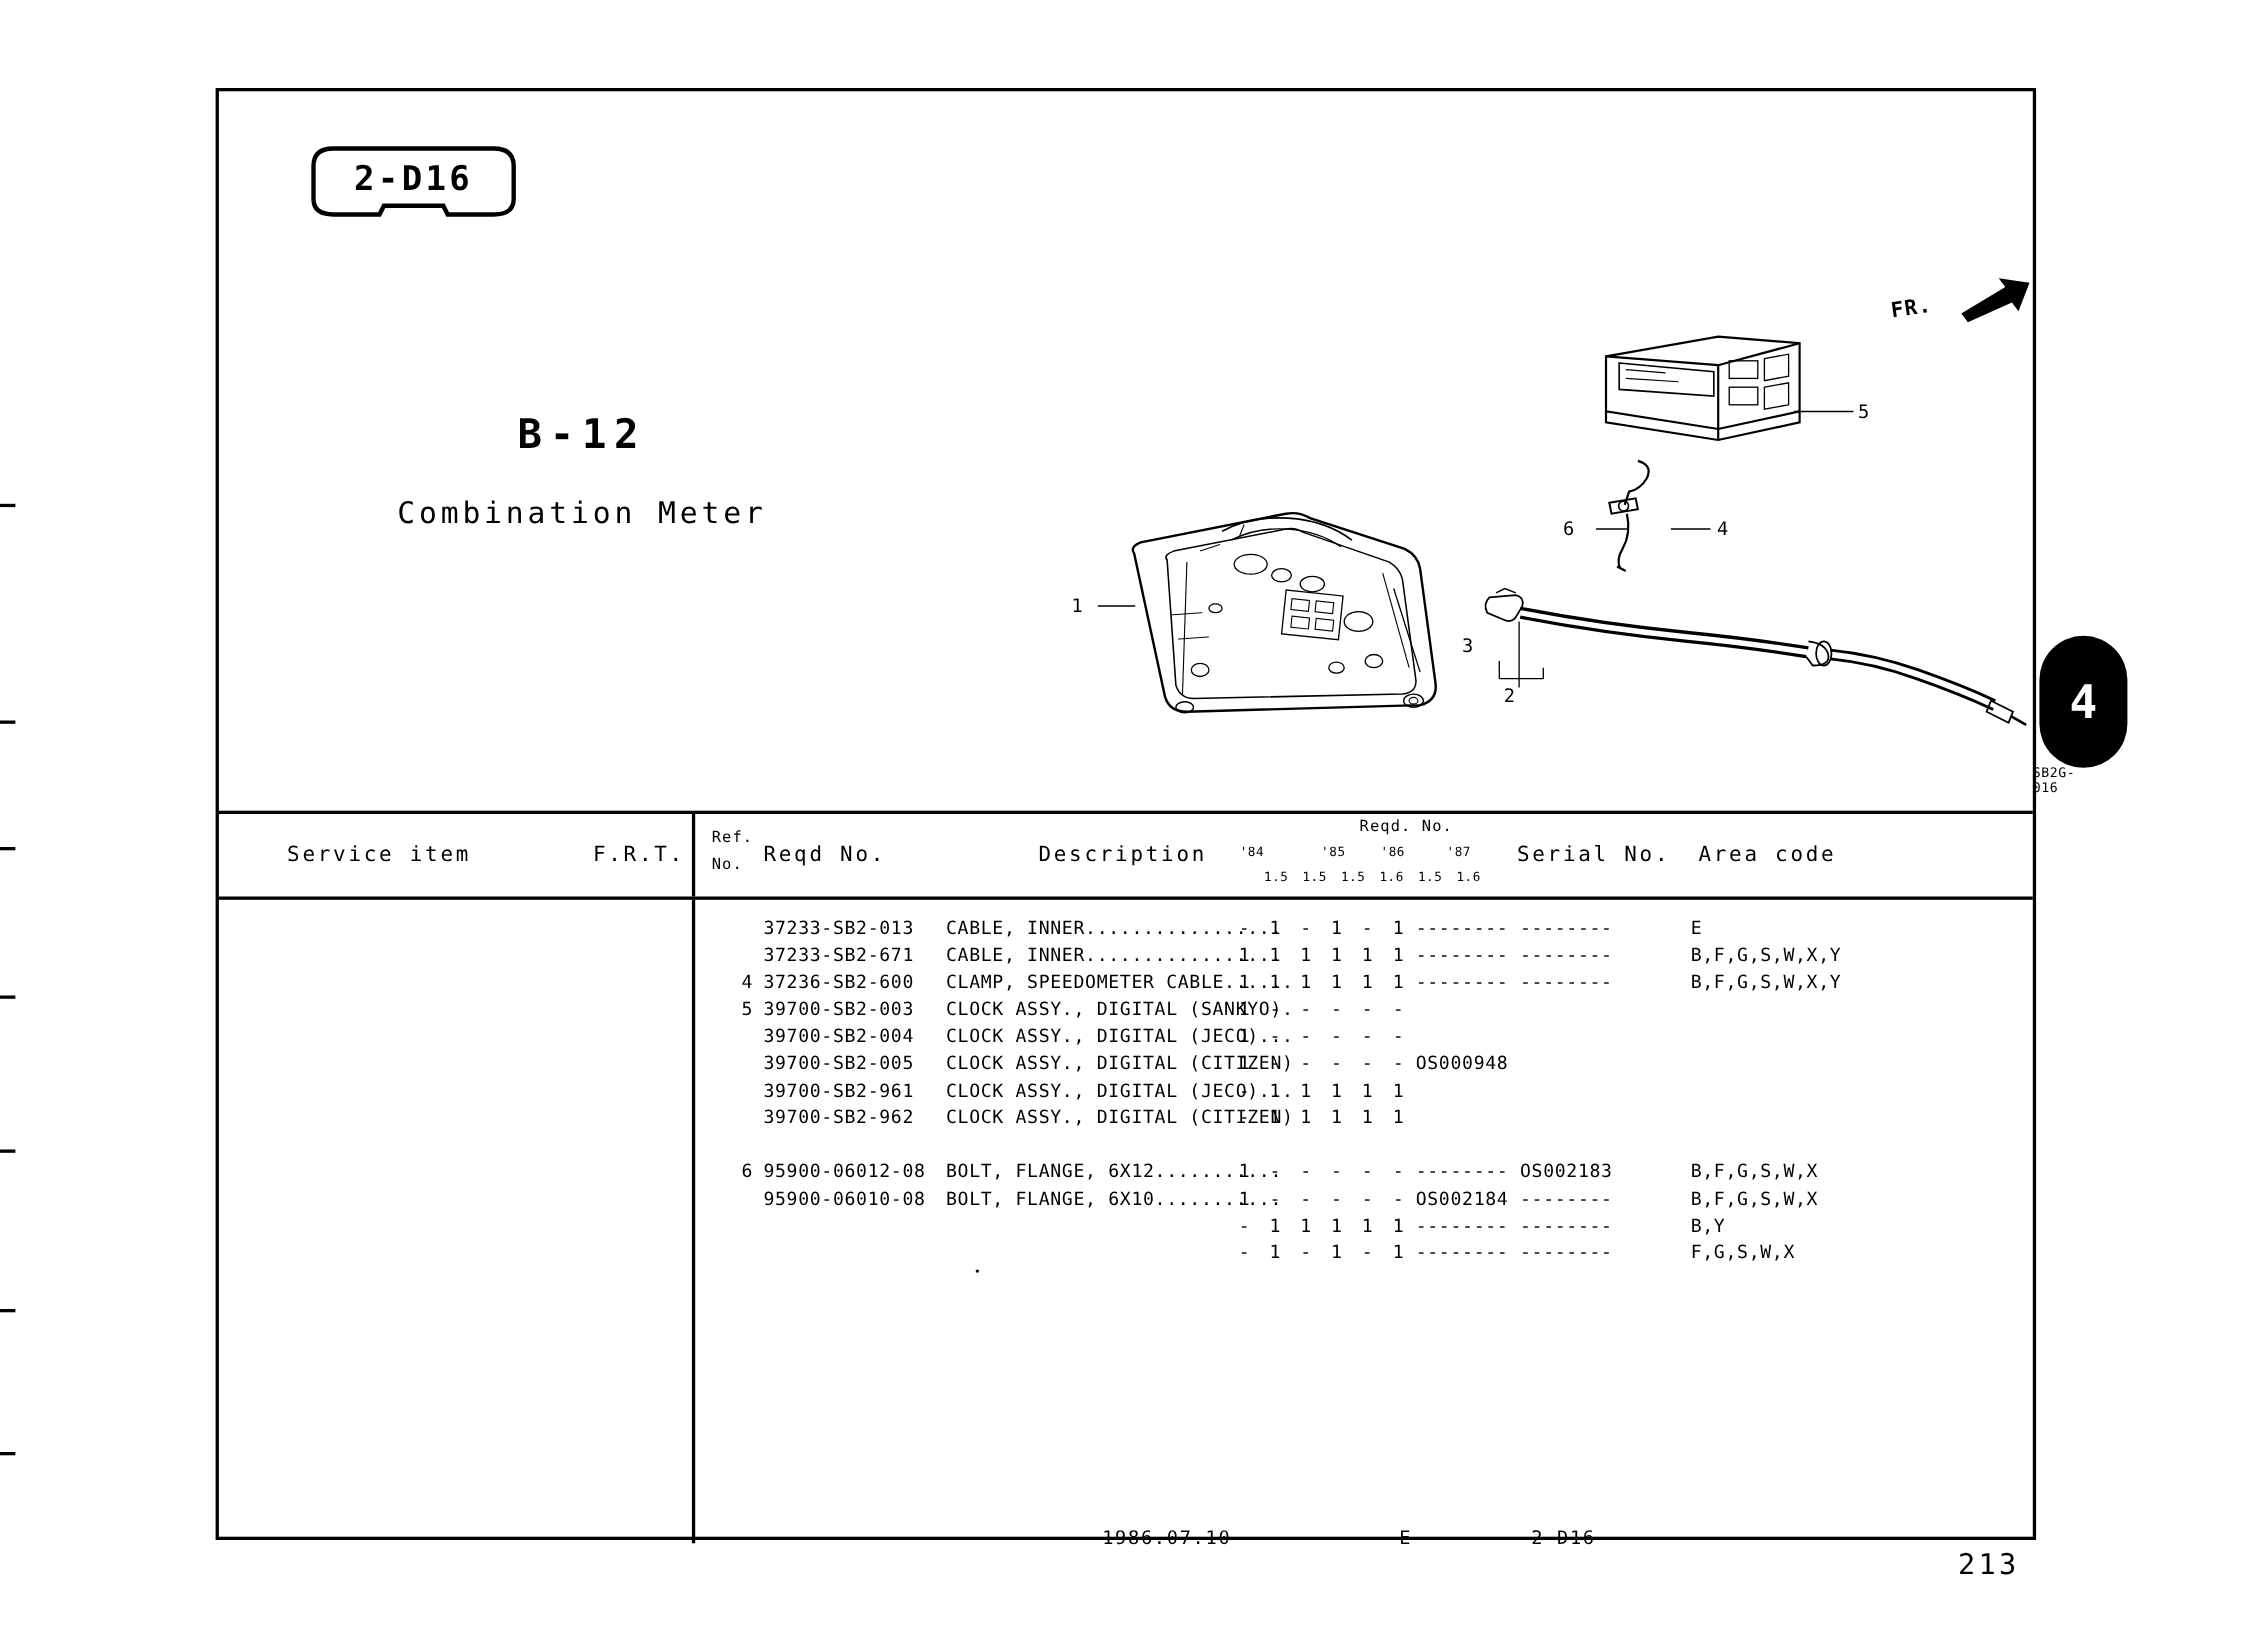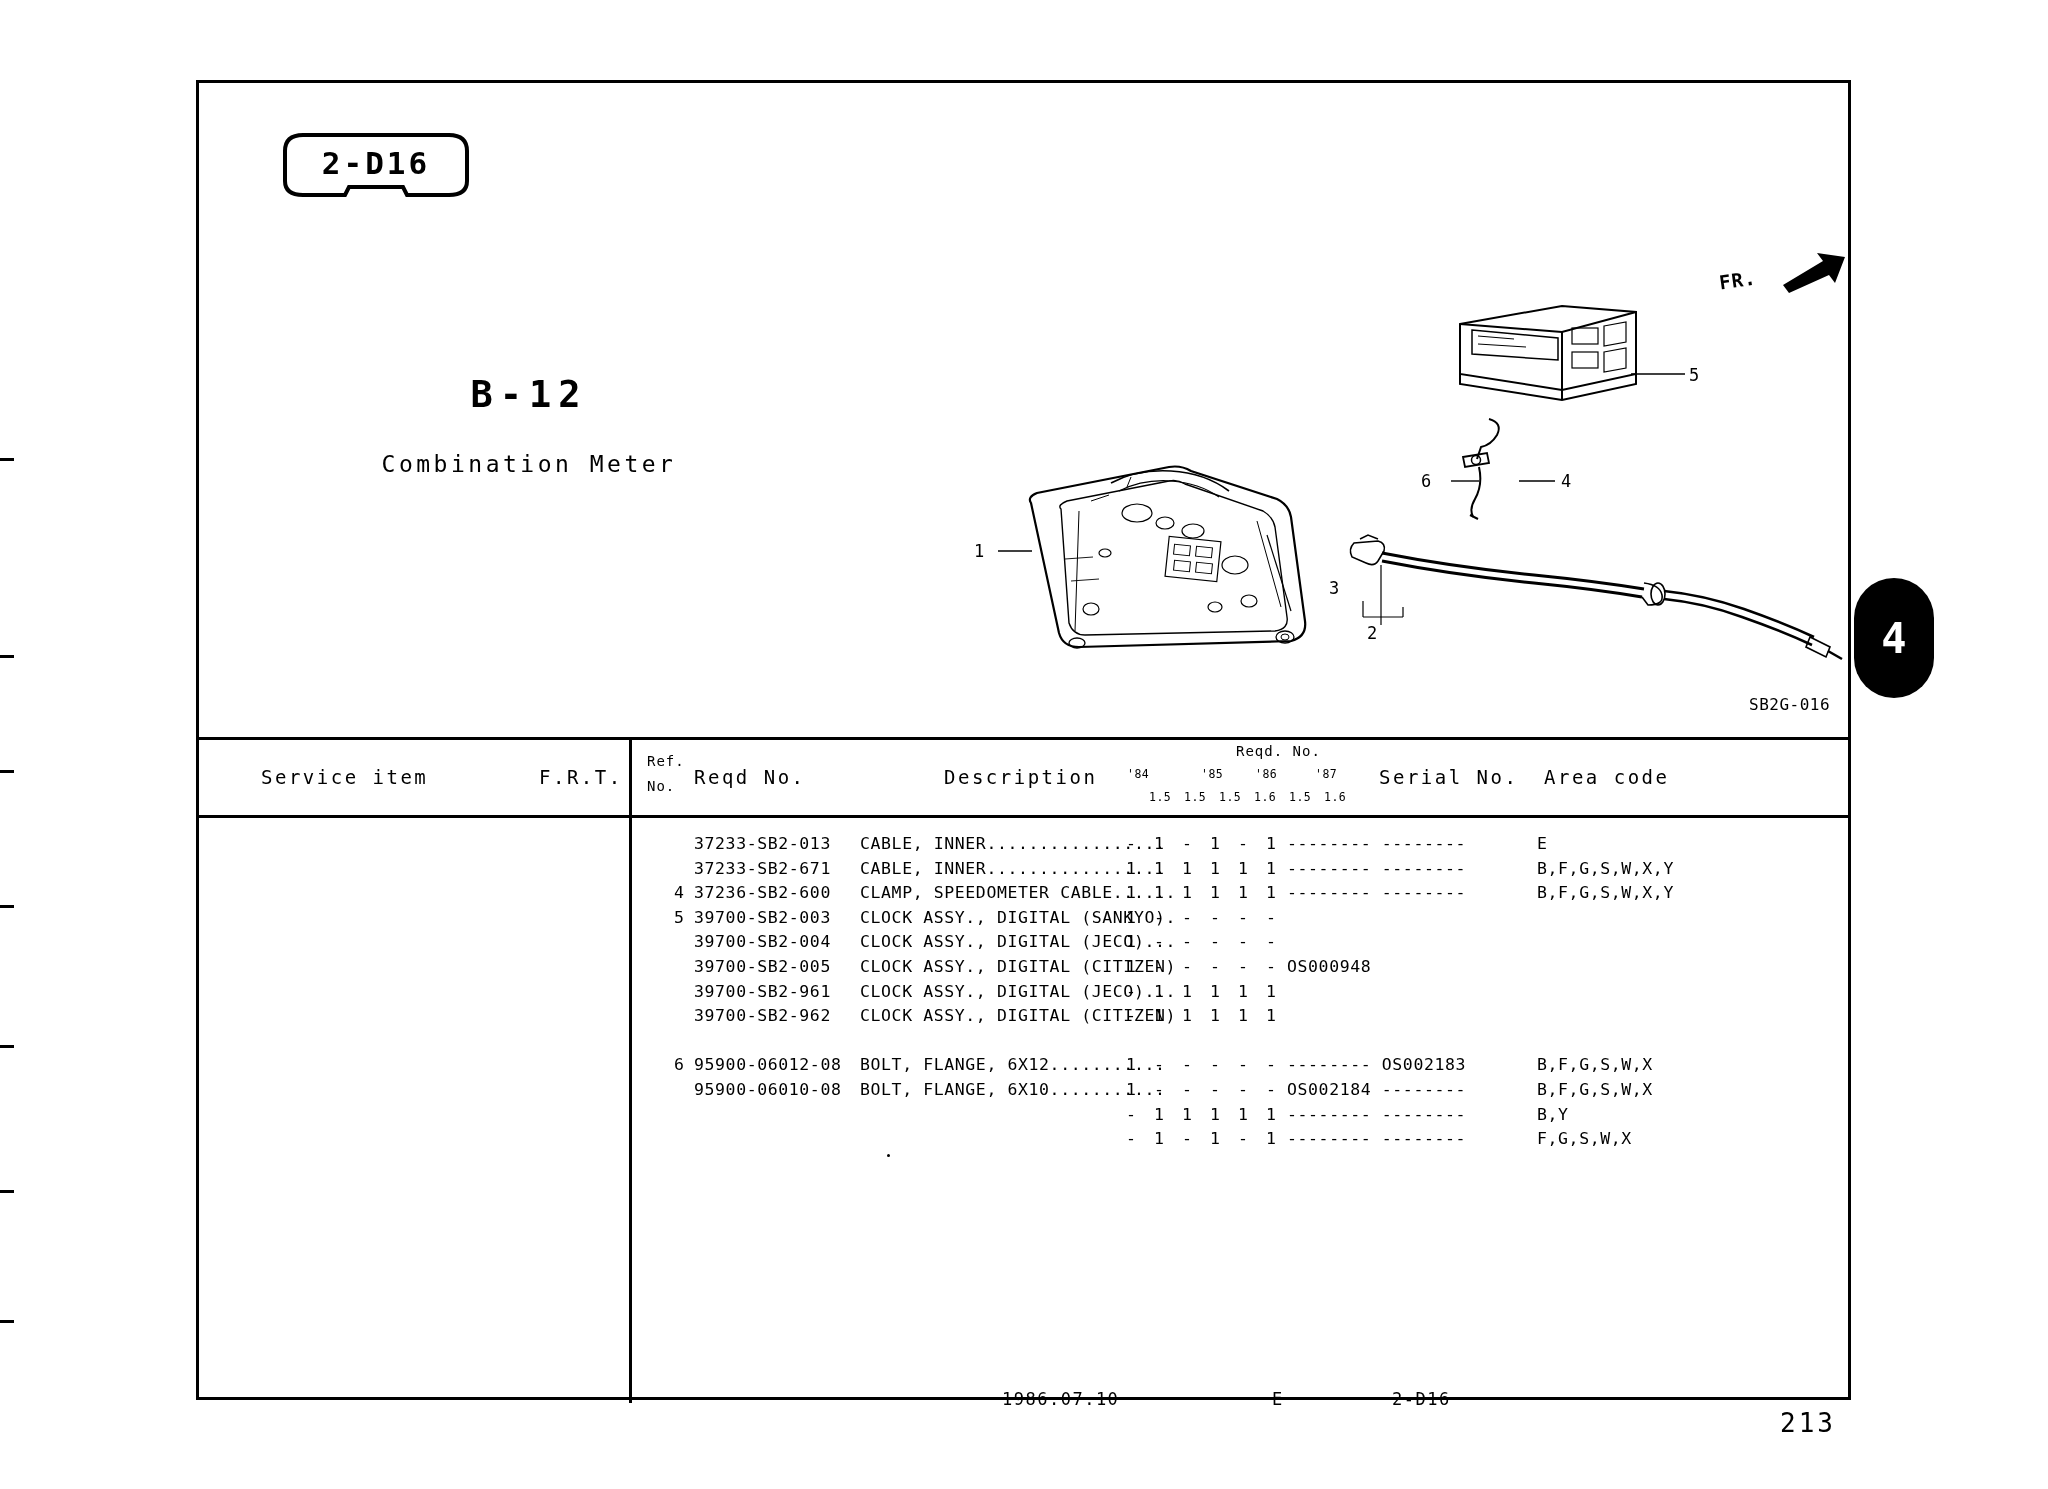--- a/index.html
+++ b/index.html
@@ -72,41 +72,41 @@
     top: 290px;
     font-size: 37px;
     font-weight: bold;
     letter-spacing: 7px;
     transform: translateX(-50%);
   }
   #section-title {
     position: absolute;
     left: 330px;
     top: 368px;
-    font-size: 23px;
+    font-size: 27px;
     letter-spacing: 3.5px;
     transform: translateX(-50%);
     white-space: nowrap;
   }
 
   #fr-label {
     position: absolute;
     left: 1520px;
     top: 186px;
     font-size: 19px;
     font-weight: bold;
     letter-spacing: 1px;
     transform: rotate(-8deg);
   }
 
   #drawing-code {
     position: absolute;
-    left: 1550px;
+    left: 1649px;
     top: 612px;
-    font-size: 16px;
+    font-size: 12px;
     letter-spacing: 0.5px;
   }
 
   .callout {
     position: absolute;
     font-size: 17px;
   }
 
   
   #chapter-tab {

